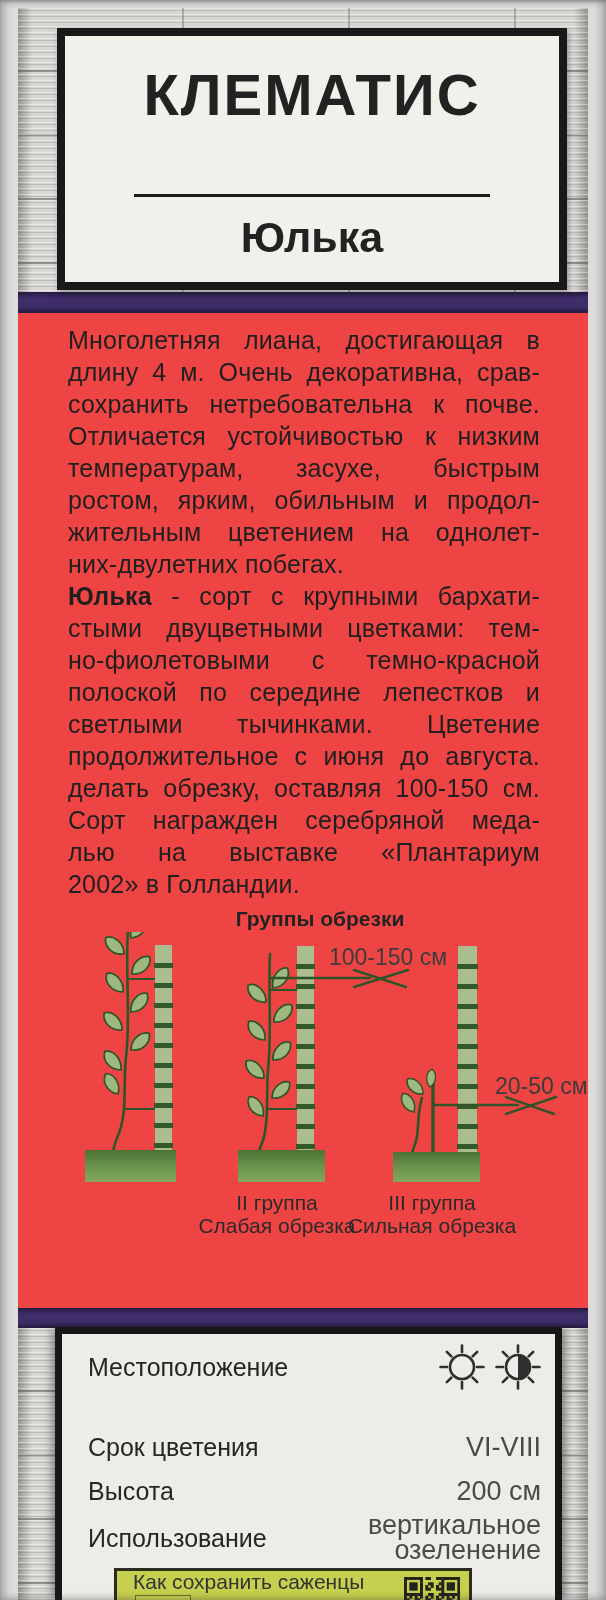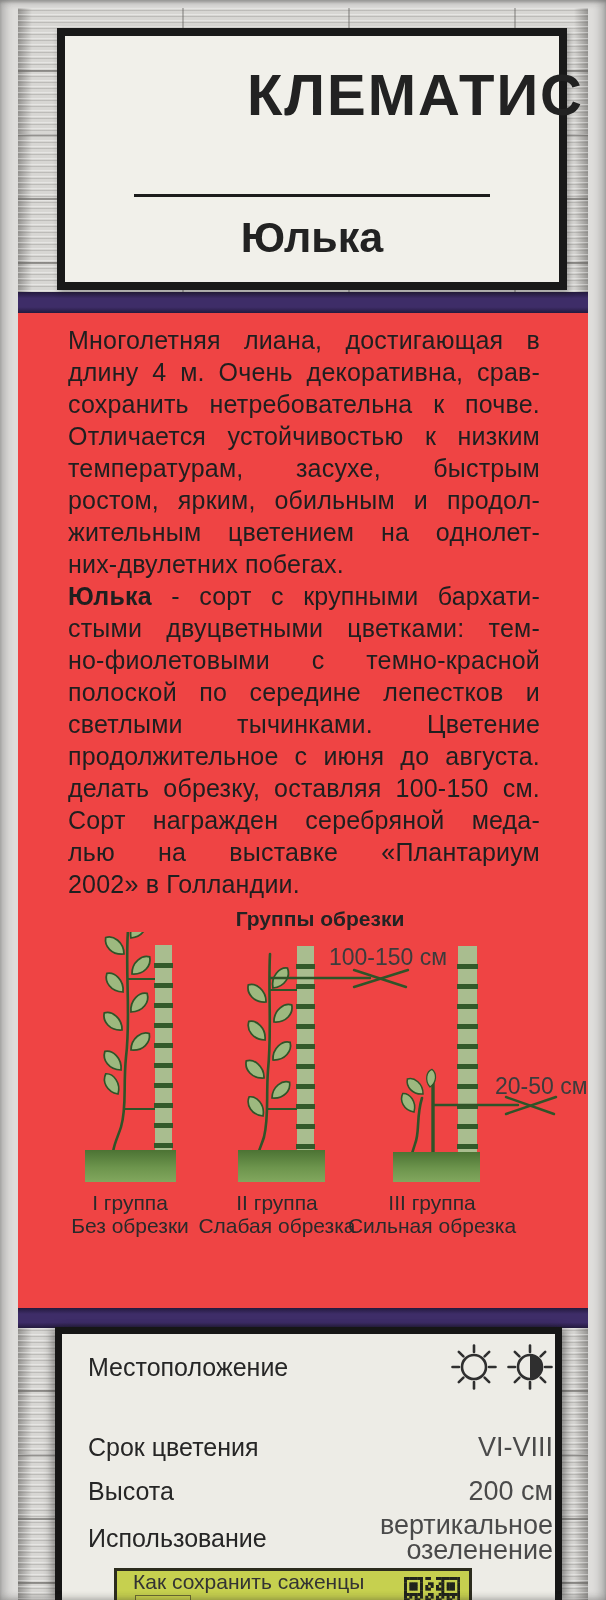--- a/index.html
+++ b/index.html
@@ -22,22 +22,22 @@
       repeating-linear-gradient(180deg, rgba(0,0,0,0) 0 62px, rgba(92,90,87,.55) 62px 64px),
       linear-gradient(90deg, rgba(70,68,66,.45) 0, rgba(0,0,0,0) 14px, rgba(0,0,0,0) 556px, rgba(70,68,66,.45) 570px);}
   .wood-bottom{position:relative;height:272px;}
 
   .band{height:21px;background:linear-gradient(180deg,#241a3e,#3e2d68 30%,#3e2d68 72%,#241a3e);}
   .band2{height:20px;}
 
   
   .title-box{position:absolute;left:39px;top:20px;width:510px;height:262px;box-sizing:border-box;
     background:#f1f0ea;border:8px solid #191919;box-shadow:2px 3px 6px rgba(30,30,30,.35);}
-  .title-main{position:absolute;top:29px;left:0;width:100%;margin:0;text-align:right;
-    font-size:58px;line-height:60px;font-weight:bold;letter-spacing:2px;color:#222;padding-left:25px;}
+  .title-main{position:absolute;top:29px;left:0;width:100%;margin:0;text-align:center;
+    font-size:58px;line-height:60px;font-weight:bold;letter-spacing:2px;color:#222;}
   .title-divider{position:absolute;top:158px;left:50%;transform:translateX(-50%);
     width:356px;height:3px;background:#1c1c1c;}
   .title-variety{position:absolute;top:179px;left:0;width:100%;margin:0;text-align:center;
     font-size:43px;line-height:44px;font-weight:bold;color:#222;}
 
   
   .content{position:relative;height:995px;background:#ef4444;padding:11px 48px 0 50px;box-sizing:border-box;}
   .tline{font-size:25px;line-height:32px;color:#1f1f1f;text-align:justify;text-align-last:justify;
     letter-spacing:.2px;white-space:normal;}
   .tline.tlast{text-align-last:left;}
@@ -49,21 +49,21 @@
   .diagram-labels{position:relative;height:50px;margin:0 -48px 0 -50px;}
   .dlabel{position:absolute;text-align:center;font-size:21px;line-height:22.5px;color:#2a2a2a;}
   .dlabel.g1{left:24px;width:176px;}
   .dlabel.g2{left:171px;width:176px;}
   .dlabel.g3{left:304px;width:220px;}
 
   
   .info-box{position:absolute;left:37px;top:-1px;width:507px;height:274px;box-sizing:border-box;
     background:#edece6;border:7px solid #161616;border-bottom:none;
     box-shadow:-6px 0 8px -2px rgba(30,30,30,.4), 6px 0 8px -2px rgba(30,30,30,.45);}
-  .rows{padding:8px 2px 0 26px;}
+  .rows{padding:8px 14px 0 26px;}
   .row{display:flex;align-items:center;justify-content:space-between;}
   .row.r1{height:50px;}.row.r2{height:44px;margin-top:33px;}.row.r3{height:44px;}.row.r4{height:50px;}
   .rlabel{font-size:25px;color:#262626;}
   .rval{font-size:27px;color:#4a4a4a;}
   .rval-2line{font-size:27px;line-height:25px;color:#4a4a4a;text-align:right;}
   .ricons{display:flex;gap:10px;align-items:center;}
 
   .promo{margin:5px 0 0 52px;width:358px;height:73px;box-sizing:border-box;
     background:#c6d04f;border:3px solid #2c2c1e;display:flex;align-items:center;
     padding:0 9px 0 16px;}
@@ -225,24 +225,20 @@
           <g>
             <line class="cut" x1="488" y1="175" x2="536" y2="192"></line>
             <line class="cut" x1="488" y1="192" x2="538" y2="175"></line>
           </g>
           <text class="dimtext" x="477" y="172">20-50 см</text>
           <rect x="375" y="230" width="87" height="30" fill="url(#gndg)"></rect>
         </g>
       </svg>
 
       <div class="diagram-labels">
-        <div class="dlabel g1">
-          <div>I группа</div>
-          <div>Без обрезки</div>
-        </div>
         <div class="dlabel g2">
           <div>II группа</div>
           <div>Слабая обрезка</div>
         </div>
         <div class="dlabel g3">
           <div>III группа</div>
           <div>Сильная обрезка</div>
         </div>
       </div>
     </div>

